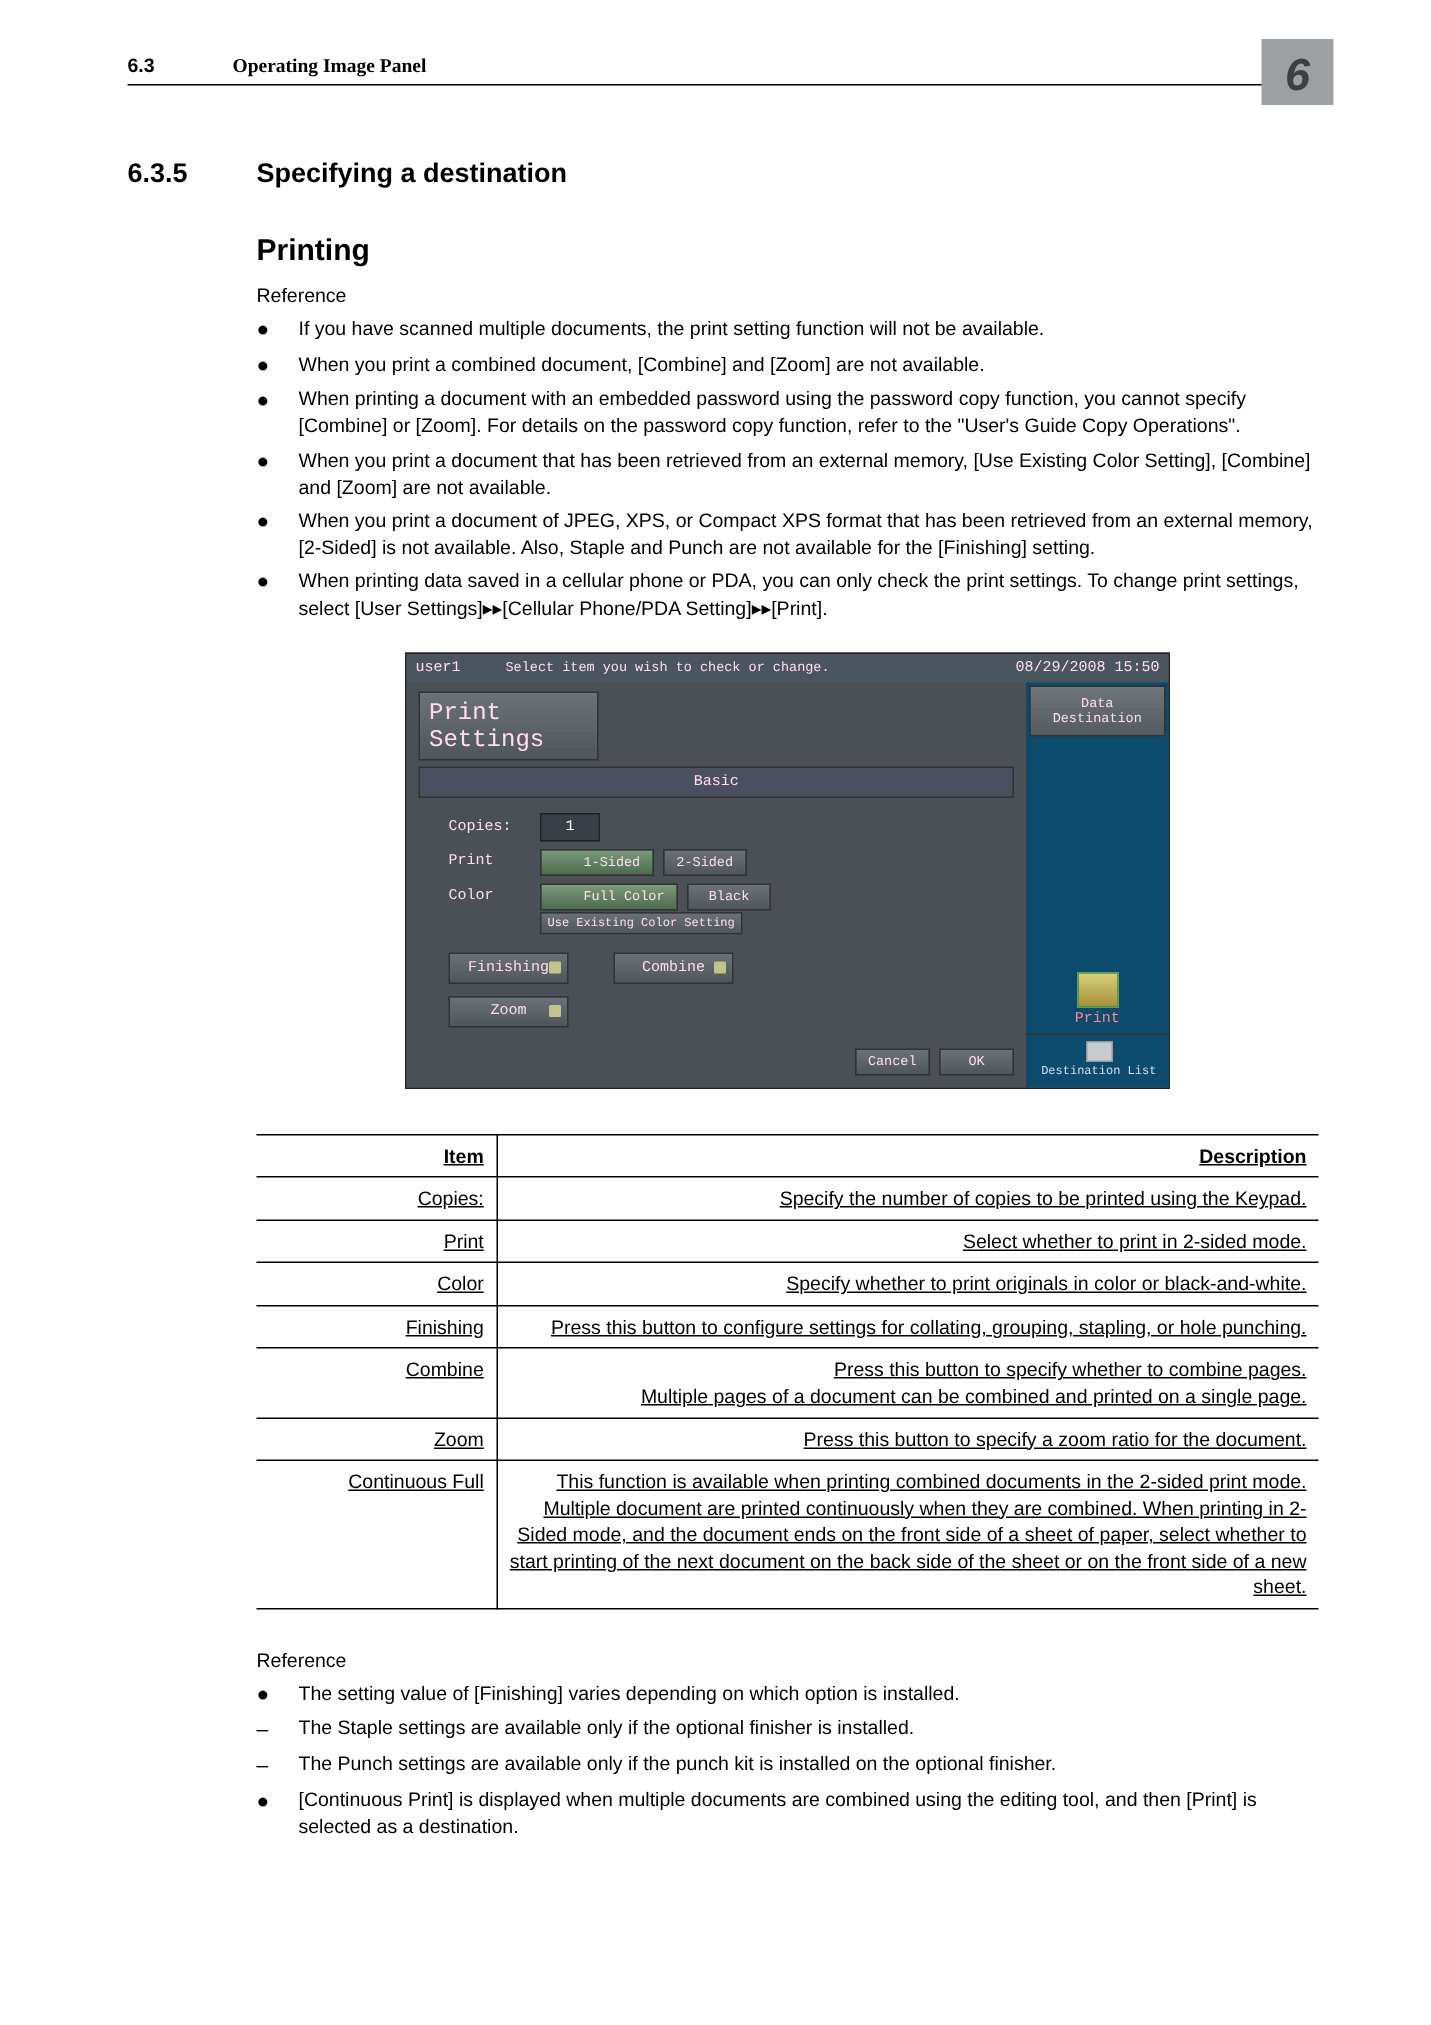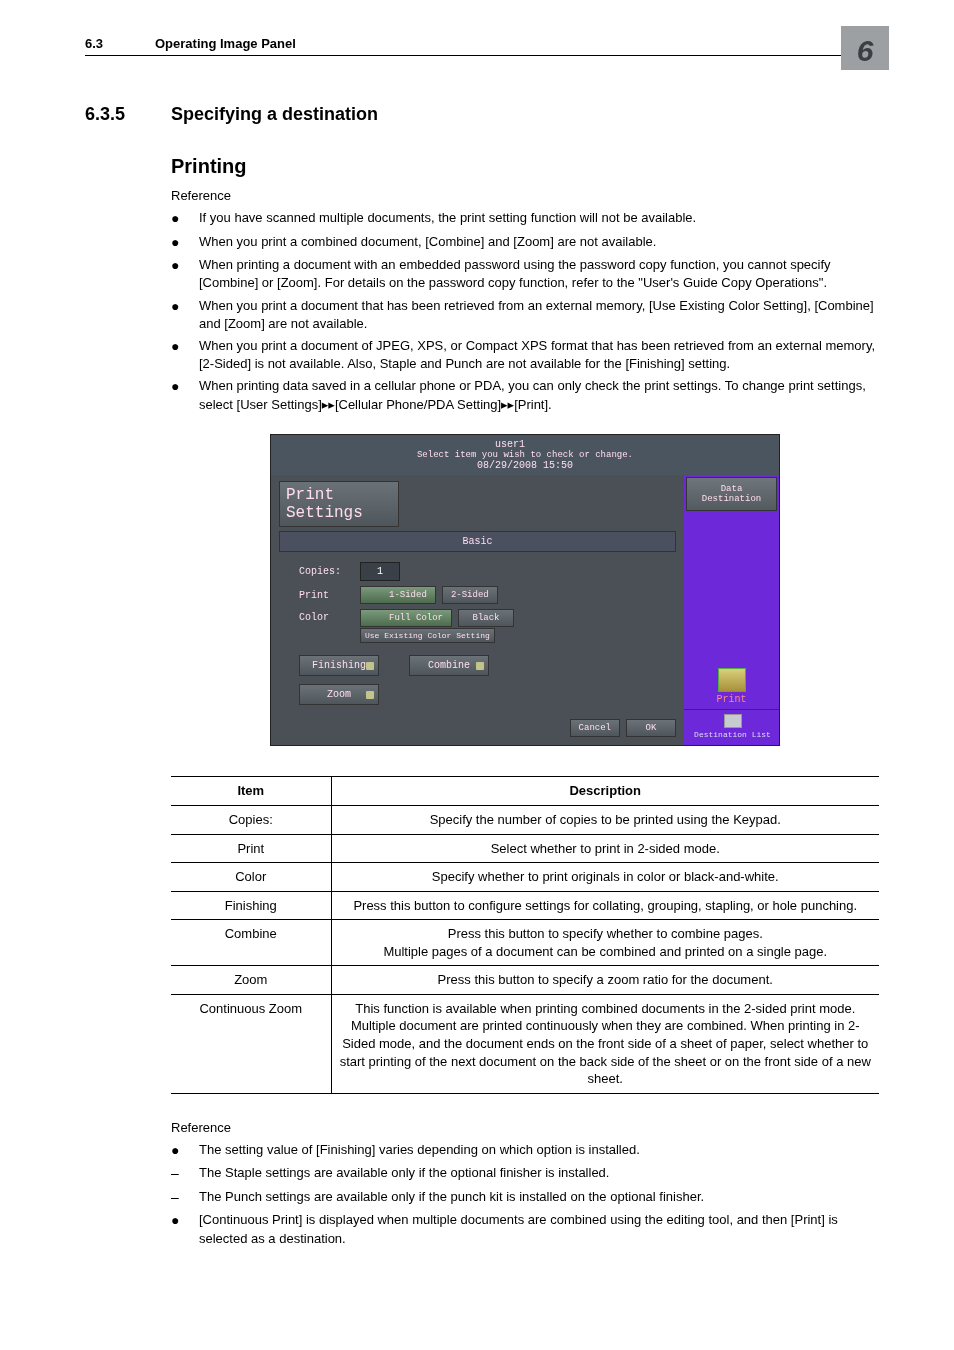--- a/index.html
+++ b/index.html
@@ -22,20 +22,21 @@
     position: relative;
   }
   .header-sec {
     font-weight: bold;
     font-size: 13px;
     width: 70px;
   }
   .header-title {
     font-weight: bold;
     font-size: 13px;
+    font-family: Liberation Serif, serif;
   }
   .chapter-badge {
     position: absolute;
     right: -10px;
     top: -10px;
     width: 48px;
     height: 44px;
     background: #9ca0a3;
     display: flex;
     align-items: flex-end;
@@ -104,33 +105,32 @@
     font-size: 10px;
     color: #fff;
     border: 1px solid #222;
   }
   .ss-top {
     background: #4a5560;
     display: flex;
     align-items: center;
     padding: 4px 6px;
     font-size: 10px;
-    flex-direction: column;
   }
   .ss-user { color: #fde; width: 60px; }
   .ss-msg { color: #fde; flex: 1; line-height: 1.2; font-size: 9px; }
   .ss-date { color: #fde; }
   .ss-body {
     display: flex;
     background: #4a5055;
   }
   .ss-main { flex: 1; padding: 6px 8px 8px 8px; }
   .ss-side {
     width: 95px;
-    background: #6d28d9;
+    background: #0c4a6e;
     display: flex;
     flex-direction: column;
   }
   .ss-tab {
     background: linear-gradient(#6a7278, #4f565b);
     border: 1px solid #333;
     padding: 4px 6px;
     color: #fde;
     font-size: 16px;
   }
@@ -233,24 +233,25 @@
   .ss-side-dest .lbl { color: #dde; font-size: 8px; }
 
   table.desc {
     width: 100%;
     border-collapse: collapse;
     margin-top: 10px;
   }
   table.desc th, table.desc td {
     border: 1px solid #000;
     padding: 5px 8px;
-    text-align: center;
+    text-align: right;
     vertical-align: top;
     font-size: 13px;
     line-height: 1.35;
+    text-decoration: underline;
   }
   table.desc th {
     font-weight: bold;
     background: #fff;
     border-top: 1px solid #000;
     border-bottom: 1px solid #000;
   }
   table.desc .col-item { width: 160px; }
   table.desc tr th:first-child, table.desc tr td:first-child { border-left: none; }
   table.desc tr th:last-child, table.desc tr td:last-child { border-right: none; }
@@ -401,21 +402,21 @@
           <tr>
             <td class="col-item">Combine</td>
             <td style="white-space: pre-line;">Press this button to specify whether to combine pages.
 Multiple pages of a document can be combined and printed on a single page.</td>
           </tr>
           <tr>
             <td class="col-item">Zoom</td>
             <td style="white-space: pre-line;">Press this button to specify a zoom ratio for the document.</td>
           </tr>
           <tr>
-            <td class="col-item">Continuous Zoom</td>
+            <td class="col-item">Continuous Full</td>
             <td style="white-space: pre-line;">This function is available when printing combined documents in the 2-sided print mode.
 Multiple document are printed continuously when they are combined. When printing in 2-Sided mode, and the document ends on the front side of a sheet of paper, select whether to start printing of the next document on the back side of the sheet or on the front side of a new sheet.</td>
           </tr>
         </tbody>
     </table>
 
     <div class="ref-label" style="margin-top:26px">Reference</div>
     <ul class="bullets" id="ref2-list">
         <li>
           <span class="bmark">●</span>

